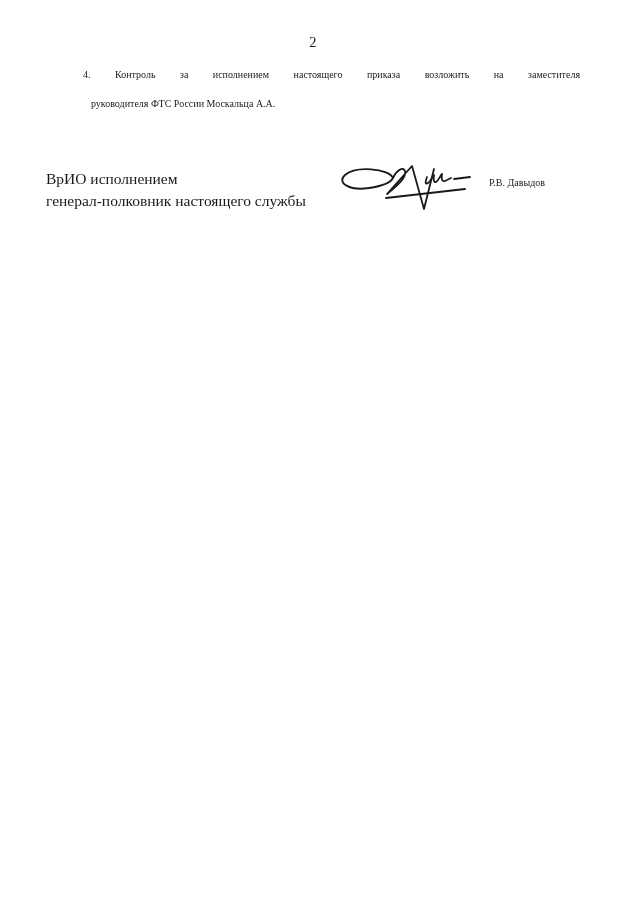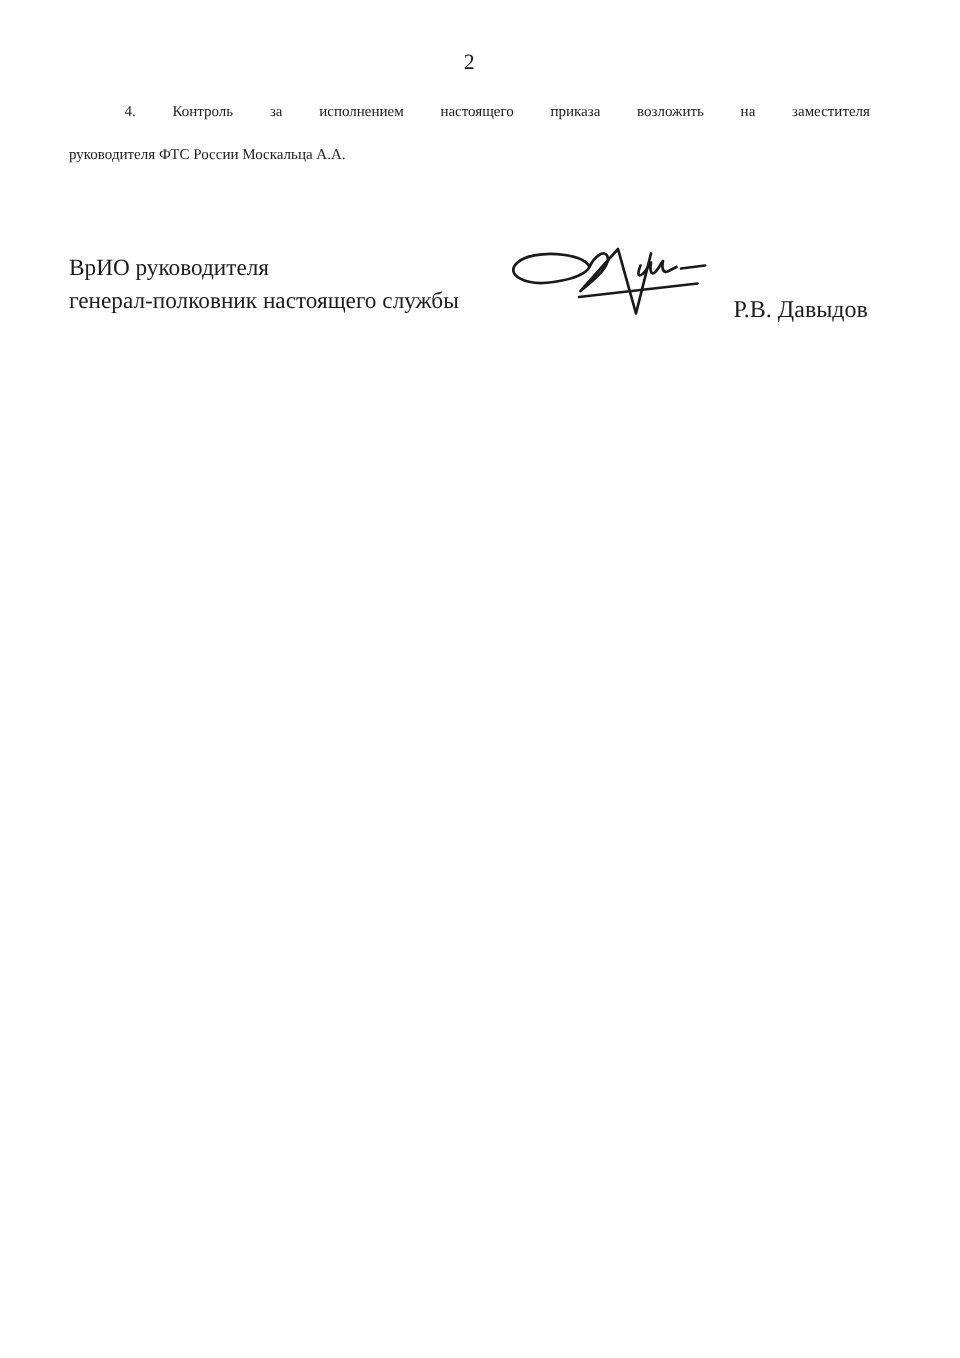--- a/index.html
+++ b/index.html
@@ -35,20 +35,21 @@
   }
   .body-paragraph .line-1 {
     text-indent: 37px;
     text-align: justify;
     text-align-last: justify;
     white-space: nowrap;
   }
   .body-paragraph .line-2 {
     text-align: left;
     white-space: nowrap;
+    margin-left: 45px;
   }
   .sig-titles {
     position: absolute;
     left: 46px;
     top: 168px;
     font-size: 15.5px;
     line-height: 22px;
     white-space: nowrap;
   }
   .sig-svg {
@@ -61,39 +62,39 @@
   .sig-svg path {
     fill: none;
     stroke: #1a1a1a;
     stroke-width: 1.8;
     stroke-linecap: round;
     stroke-linejoin: round;
   }
   .sig-name {
     position: absolute;
     left: 489px;
-    top: 198px;
-    font-size: 16px;
+    top: 177px;
+    font-size: 10px;
     white-space: nowrap;
   }
 </style>
 </head>
 <body>
 
 <div class="page">
 
   <div class="page-number">2</div>
 
   <div class="body-paragraph">
     <div class="line-1">4. Контроль за исполнением настоящего приказа возложить на заместителя</div>
     <div class="line-2">руководителя ФТС России Москальца А.А.</div>
   </div>
 
   <div class="sig-titles">
-    <div>ВрИО руководителя</div>
+    <div>ВрИО исполнением</div>
     <div>генерал-полковник настоящего службы</div>
   </div>
 
   <svg class="sig-svg" viewBox="0 0 150 68" aria-hidden="true">
     <path d="M56 25 C52 15 18 13 8 22 C-1 30 13 38 32 35 C46 33 54 29 56 25 C59 18 66 13 68 18 C70 24 61 32 50 41 L75 13 L87 56 L97 16"></path>
     <path d="M90 24 C88 29 88 32 91 30 C94 28 95 24 97 22 C96 27 97 30 99 29 C102 27 103 23 105 21 C104 26 105 29 108 28 C110 27 112 26 114 25"></path>
     <path d="M117 26 L133 24"></path>
     <path d="M49 45 L128 36"></path>
   </svg>
 

